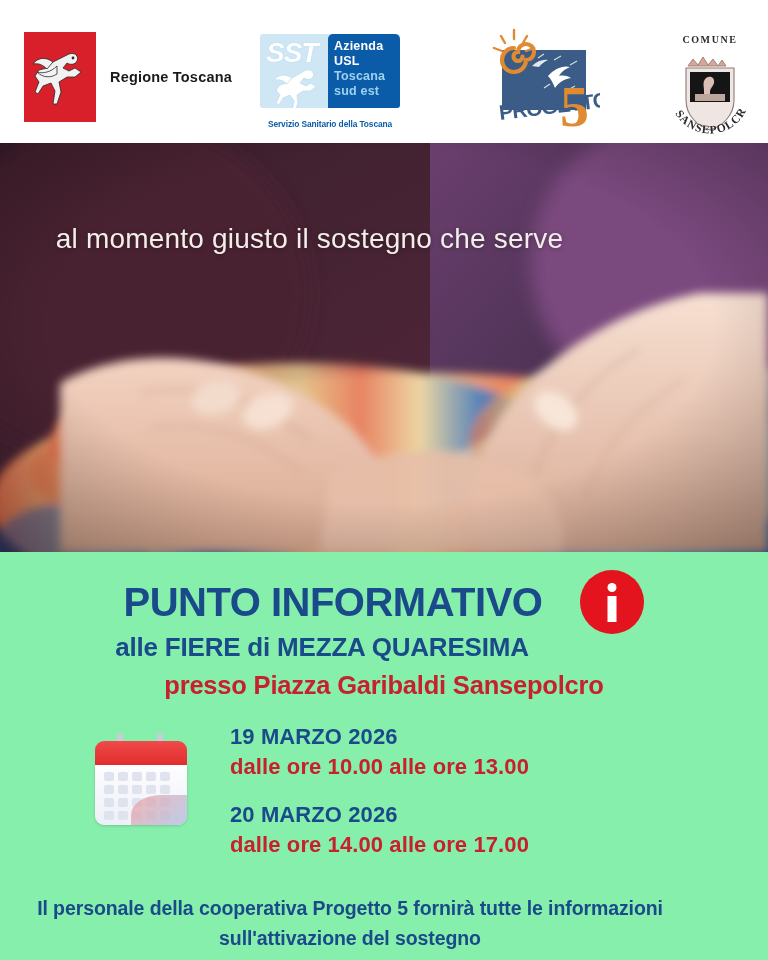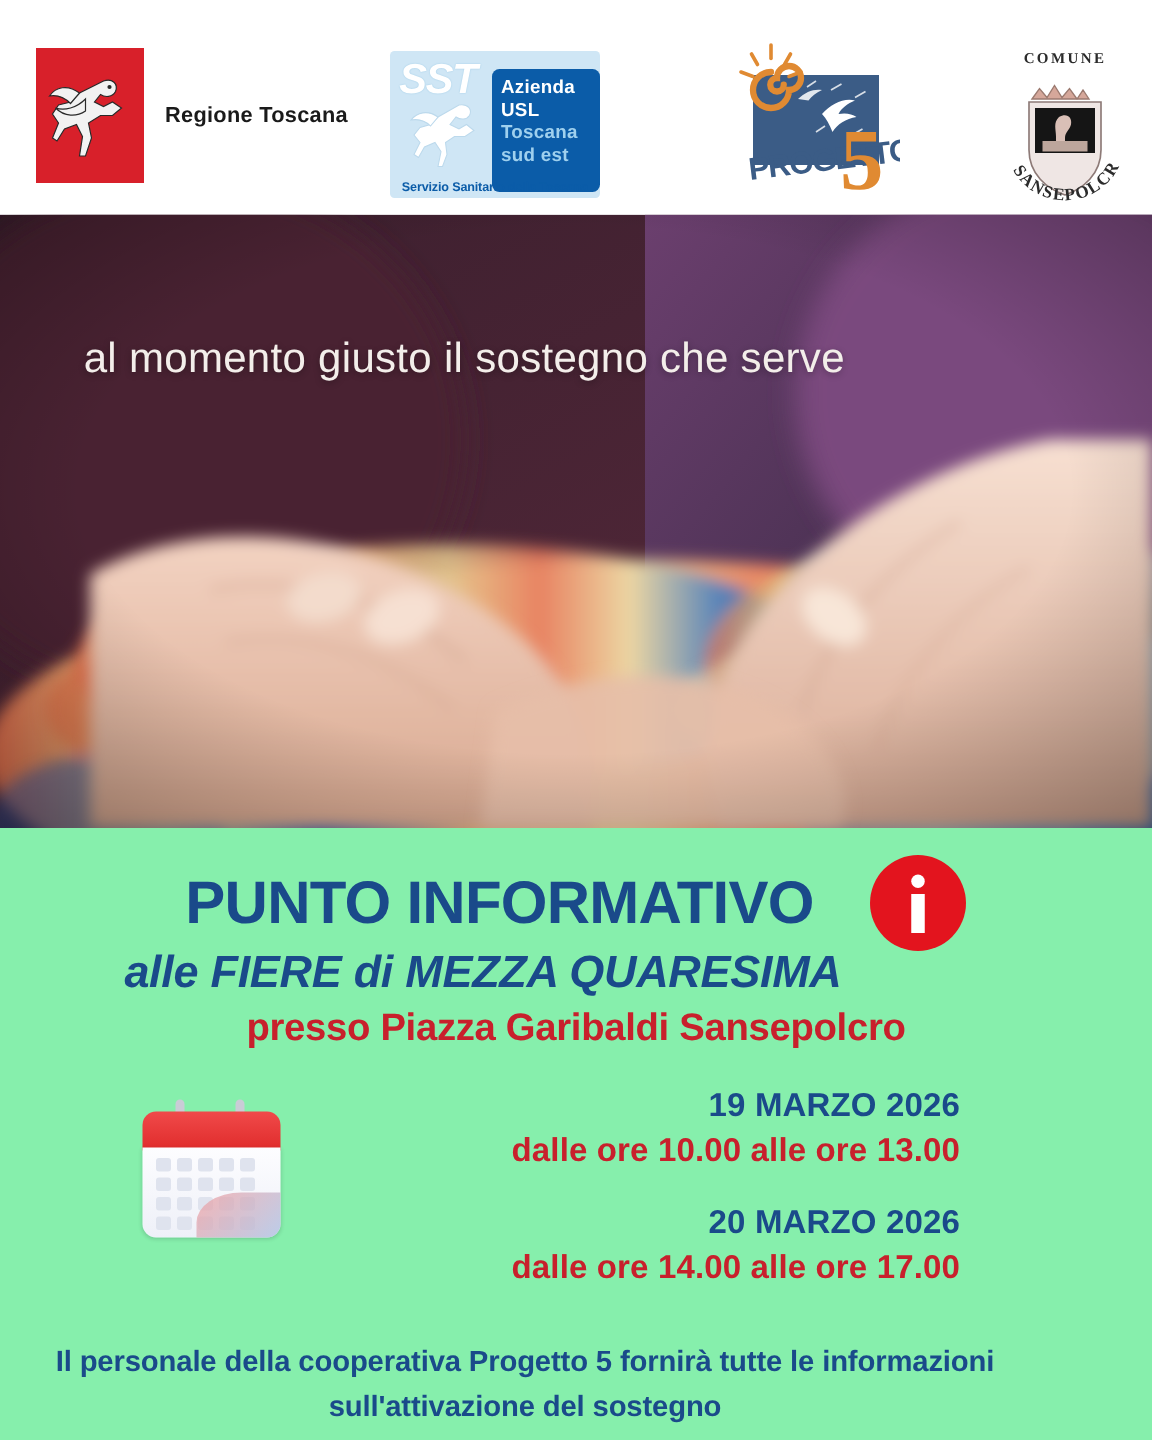--- a/index.html
+++ b/index.html
@@ -42,37 +42,36 @@
     font-size:14.5px; font-weight:bold; color:#1a1a1a;
     letter-spacing:.2px; white-space:nowrap;
   }
 
   
   .logo-usl{
     position:absolute; left:260px; top:34px;
     width:140px; height:100px;
   }
   .usl-box{
-    position:relative; width:140px; height:98px;
+    position:relative; width:140px; height:74px;
     background:#cfe6f5;
     border-radius:3px; overflow:hidden;
   }
   .usl-sst{
     position:absolute; left:6px; top:3px;
     font-size:28px; font-weight:bold; font-style:italic;
     color:#ffffff; letter-spacing:-1px;
     text-shadow:0 0 1px #8fc4e3;
   }
   .usl-bird{ position:absolute; left:10px; top:28px; width:58px; height:50px; }
   .usl-right{
     position:absolute; right:0; top:0;
     width:72px; height:82px;
     background:#0b5ca8; border-radius:5px;
     padding:5px 0 0 6px;
-    margin-top:12px;
   }
   .usl-right div{
     color:#ffffff; font-weight:bold; font-size:12.5px;
     line-height:15px; letter-spacing:.2px;
   }
   .usl-right .dim{ color:#9fd0ee; }
   .usl-caption{
     position:absolute; left:0; top:85px; width:140px;
     text-align:center; color:#0b5ca8;
     font-size:8.4px; font-weight:bold; letter-spacing:-.1px;
@@ -150,23 +149,22 @@
     width:9px; height:9px; border-radius:50%; background:#ffffff;
   }
   .info-badge .stem{
     position:absolute; left:50%; top:26px; transform:translateX(-50%);
     width:9px; height:26px; background:#ffffff;
   }
 
   .line-fiere{
     position:absolute; left:0; top:80px; width:644px;
     text-align:center;
-    font-size:30px; font-weight:bold; color:#1a4a8a;
+    font-size:26px; font-weight:bold; color:#1a4a8a;
     letter-spacing:-.2px;
-    font-style:italic;
   }
   .line-piazza{
     position:absolute; left:0; top:119px; width:768px;
     text-align:center;
     font-size:25.5px; font-weight:bold; color:#c8202c;
     letter-spacing:-.2px;
   }
 
   
   .cal-icon{
@@ -202,21 +200,21 @@
   }
   .cal-ring{
     position:absolute; top:0; width:6px; height:18px;
     border-radius:3px; background:#c9ccd6;
   }
   .cal-ring.l{ left:22px; }
   .cal-ring.r{ left:62px; }
 
   .dates{
     position:absolute; left:230px; top:722px; width:410px;
-    text-align:right;
+    text-align:left;
   }
   .d-date{
     font-size:22px; font-weight:bold; color:#1a4a8a;
     letter-spacing:.1px; line-height:30px;
   }
   .d-time{
     font-size:22px; font-weight:bold; color:#c8202c;
     letter-spacing:.1px; line-height:30px;
   }
   .d-gap{ height:18px; }

